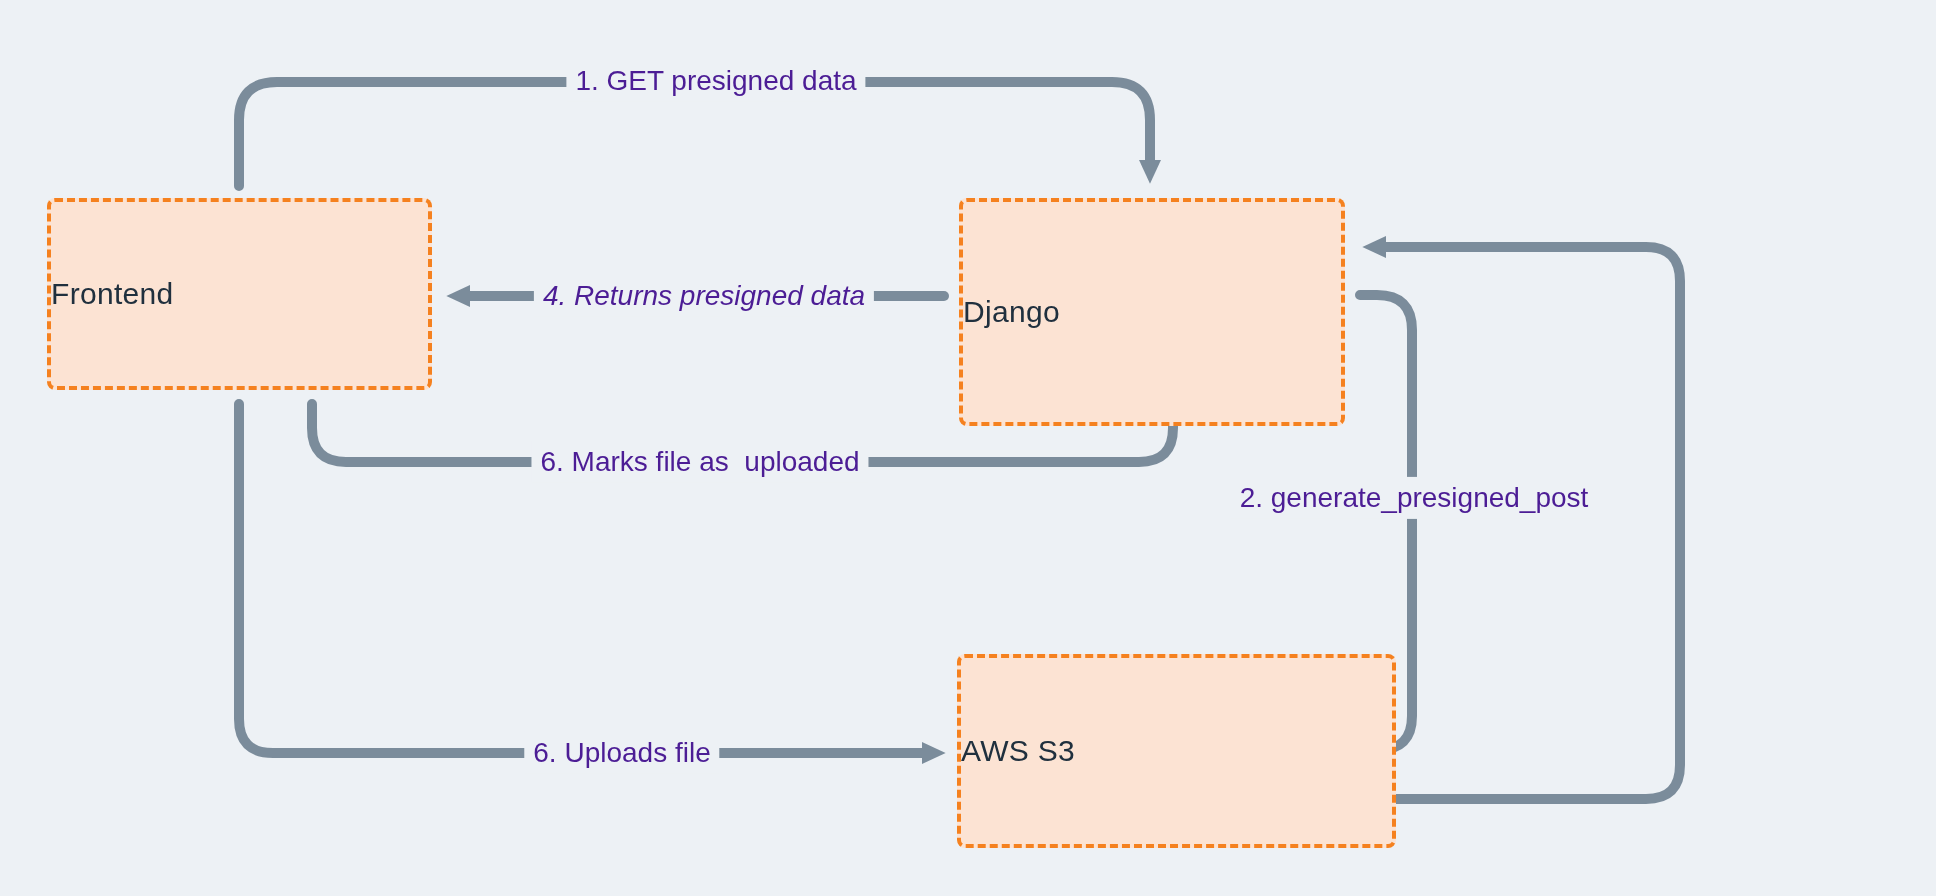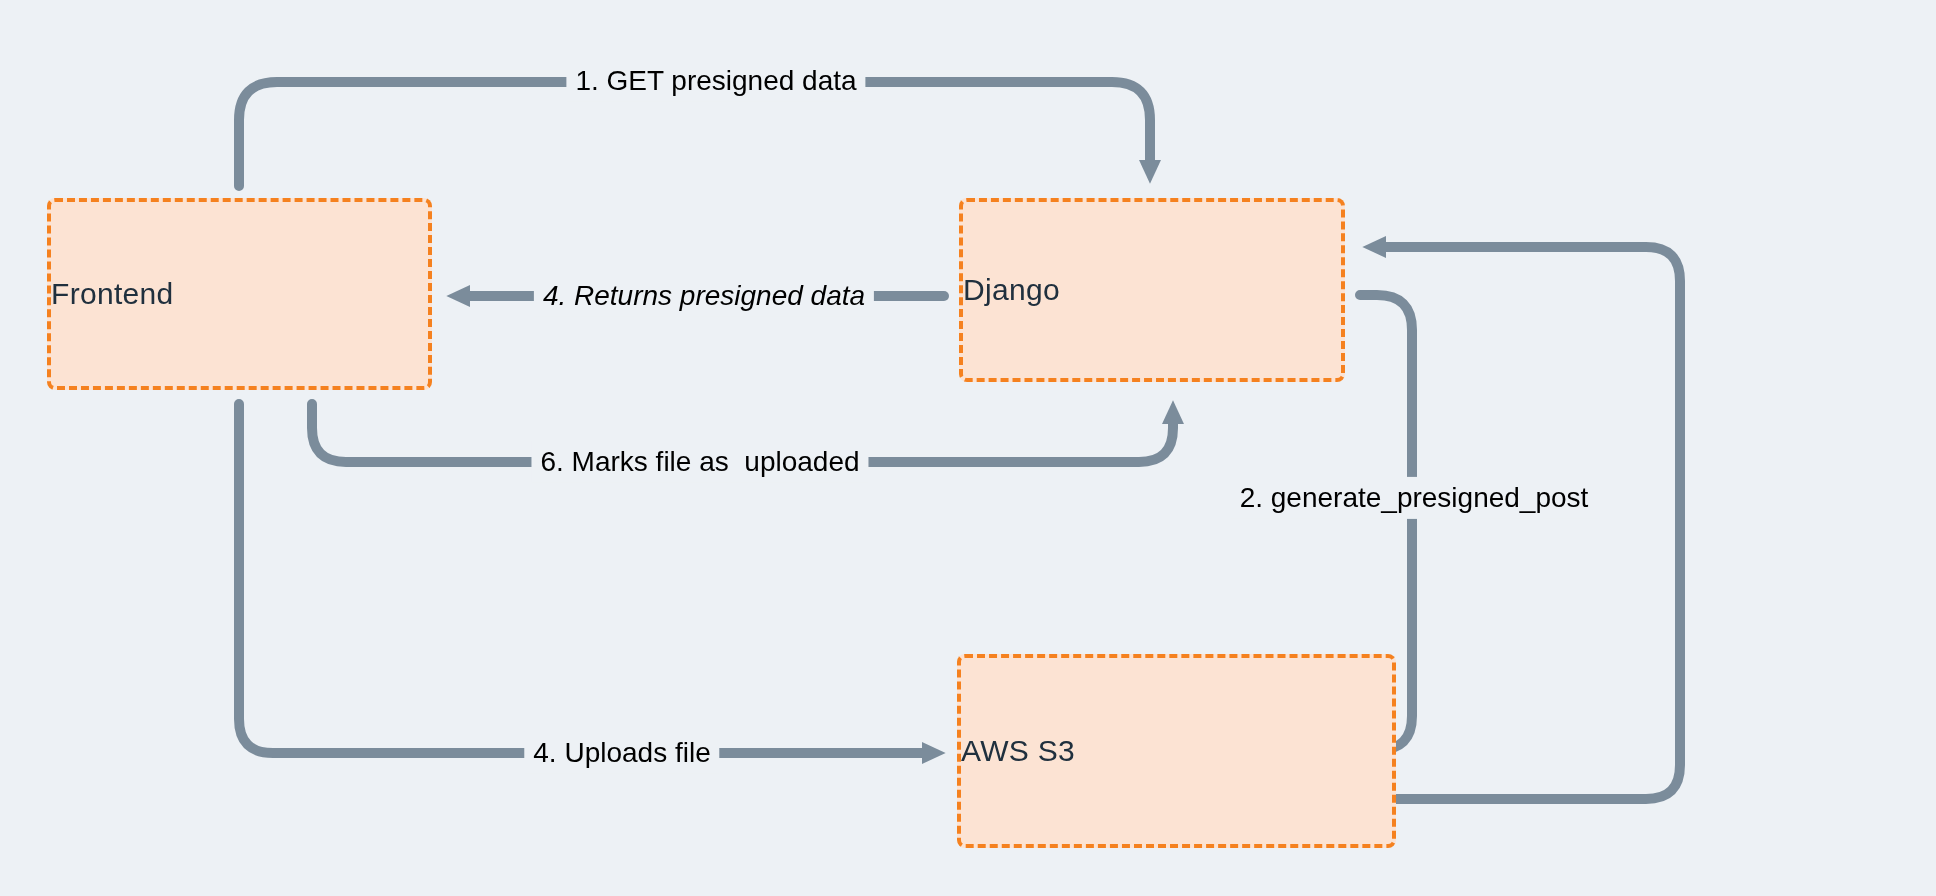--- a/index.html
+++ b/index.html
@@ -31,21 +31,21 @@
   .node-label {
     font-size: 30px;
     font-weight: 500;
     color: #20303e;
     letter-spacing: 0.3px;
   }
   .edge-label {
     position: absolute;
     transform: translate(-50%, -50%);
     background: #edf1f5;
-    color: #000000;
+    color: #4c1d95;
     font-size: 28px;
     font-weight: 500;
     padding: 5px 9px;
     white-space: pre;
     line-height: 1.15;
   }
 </style>
 </head>
 <body>
 
@@ -64,32 +64,32 @@
       <path d="M 239 404 L 239 719 Q 239 753 273 753 L 924 753" marker-end="url(#arrow)"></path>
       <path d="M 1360 295 L 1377 295 Q 1412 295 1412 330 L 1412 716 Q 1412 750 1378 750 L 1376 750" marker-end="url(#arrow)"></path>
       <path d="M 1358 799 L 1646 799 Q 1680 799 1680 765 L 1680 281 Q 1680 247 1646 247 L 1384 247" marker-end="url(#arrow)"></path>
     </g>
   </svg>
 
   <div class="node" style="left:47px; top:198px; width:385px; height:192px;">
     <span class="node-label">Frontend</span>
   </div>
 
-  <div class="node" style="left:959px; top:198px; width:386px; height:184px;">
+  <div class="node" style="left:959px; top:198px; width:386px; height:228px;">
     <span class="node-label">Django</span>
   </div>
 
   <div class="node" style="left:957px; top:654px; width:439px; height:194px;">
     <span class="node-label">AWS S3</span>
   </div>
 
   <div class="edge-label" style="left:716px; top:81px;">1. GET presigned data</div>
 
   <div class="edge-label" style="left:1414px; top:498px;">2. generate_presigned_post</div>
 
 
   <div class="edge-label" style="left:704px; top:296px;font-style:italic;">4. Returns presigned data</div>
 
-  <div class="edge-label" style="left:622px; top:753px;">4. Uploads file</div>
+  <div class="edge-label" style="left:622px; top:753px;">6. Uploads file</div>
 
   <div class="edge-label" style="left:700px; top:462px;text-align:right;">6. Marks file as  uploaded</div>
 
 </div>
 
 </body></html>

